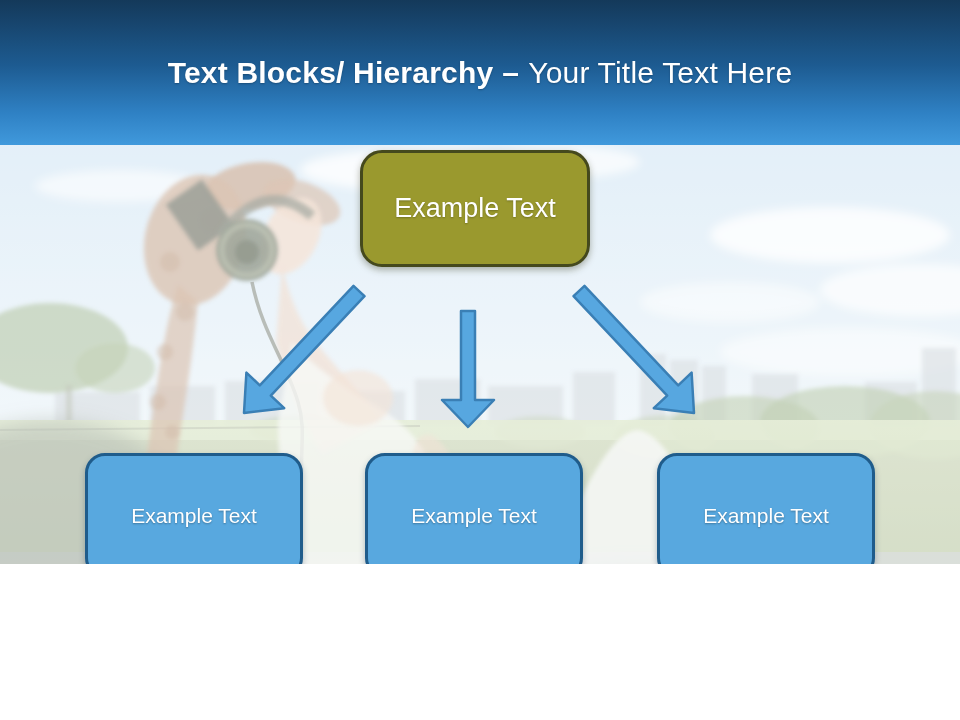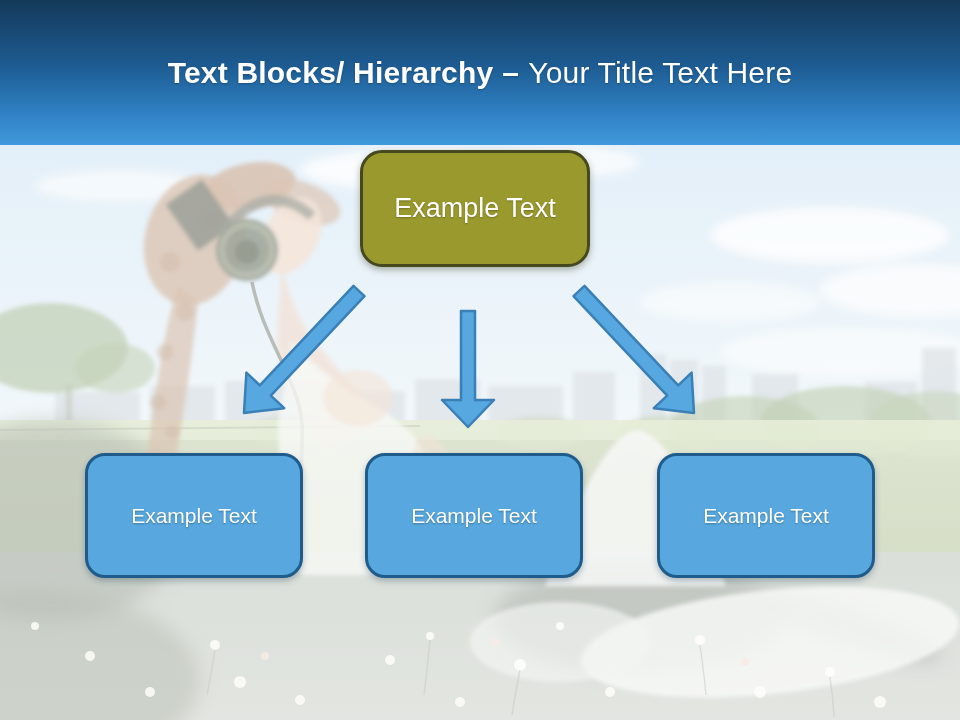--- a/index.html
+++ b/index.html
@@ -1,17 +1,17 @@
 <!DOCTYPE html>
 <html style="--header_top: #14395a; --header_bottom: #4099dc; --title_color: #ffffff; --root_fill: #9a992e; --root_border: #45491d; --child_fill: #58a8df; --child_border: #1f5c8b; --arrow_fill: #57a7e0; --arrow_border: #3a7fb5;"><head>
 <meta charset="utf-8">
 <style>
   html,body{margin:0;padding:0;}
   body{width:960px;height:720px;overflow:hidden;background:#fff;font-family:"Liberation Sans",sans-serif;}
-  .slide{position:relative;width:960px;height:720px;overflow:hidden;background:#404040;}
+  .slide{position:relative;width:960px;height:564px;overflow:hidden;background:#404040;}
   .photo{position:absolute;left:0;top:0;width:960px;height:720px;}
   .header{position:absolute;top:0;left:0;width:960px;height:145px;
     background:linear-gradient(180deg,#14395a 0%,#1d5b91 45%,#2f81c4 78%,#4099dc 100%);
     display:flex;align-items:center;justify-content:center;}
   .title{color:#fff;font-size:30px;white-space:nowrap;letter-spacing:.2px;text-shadow:0 1px 2px rgba(0,0,0,.25);}
   .title .bold{font-weight:bold;}
   .title .sep{font-weight:bold;margin:0 9px;}
   .arrows{position:absolute;left:0;top:0;width:960px;height:720px;pointer-events:none;}
   .node{position:absolute;display:flex;align-items:center;justify-content:center;
     color:#fff;text-align:center;box-sizing:border-box;cursor:default;}

